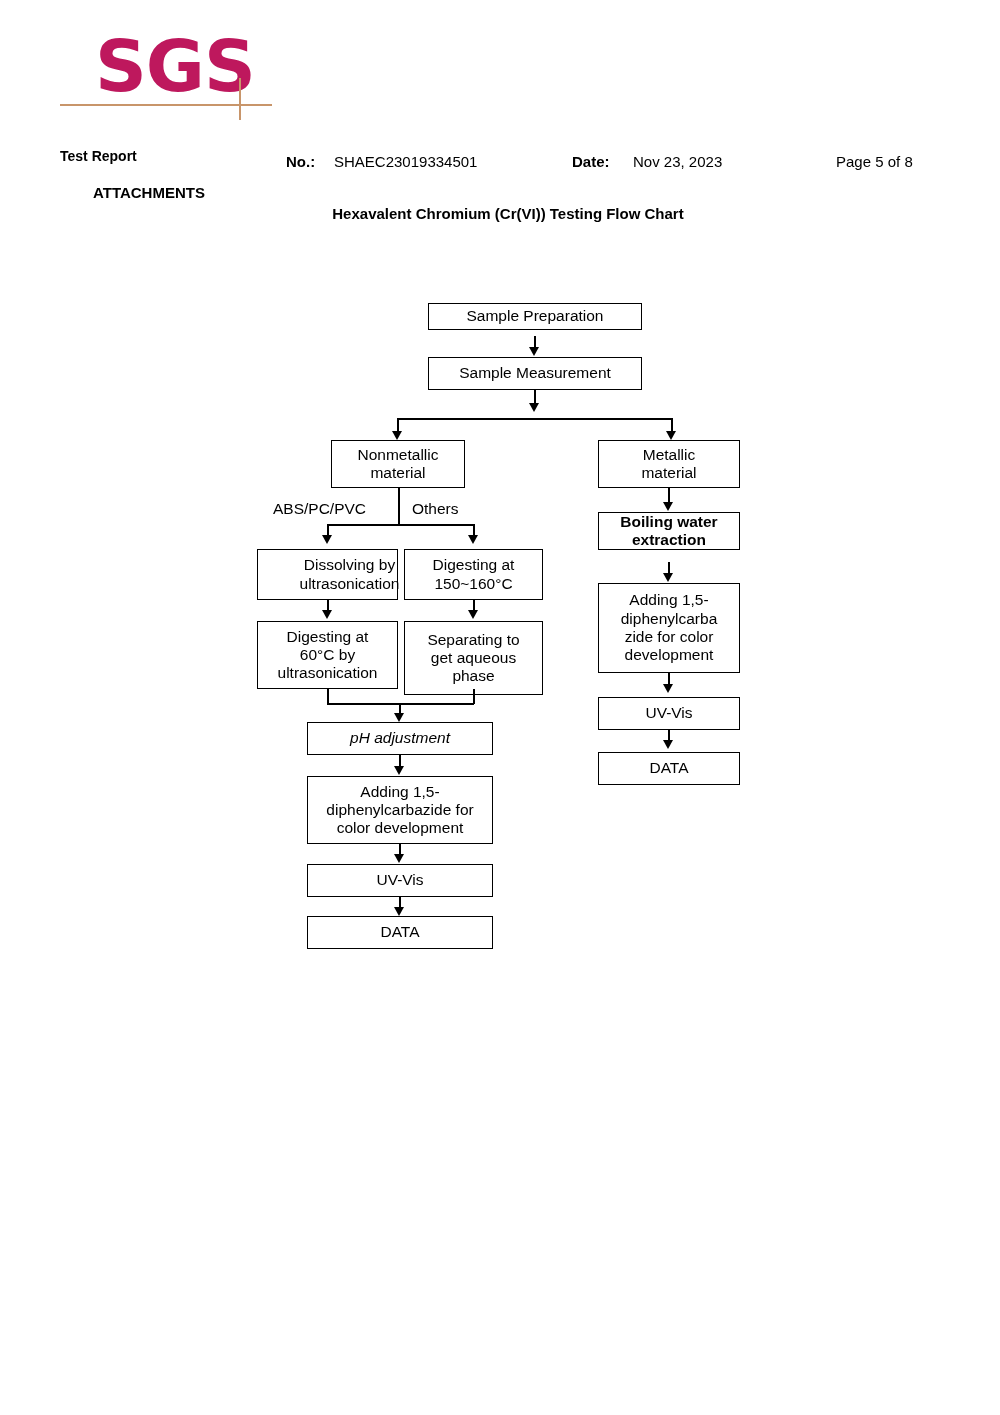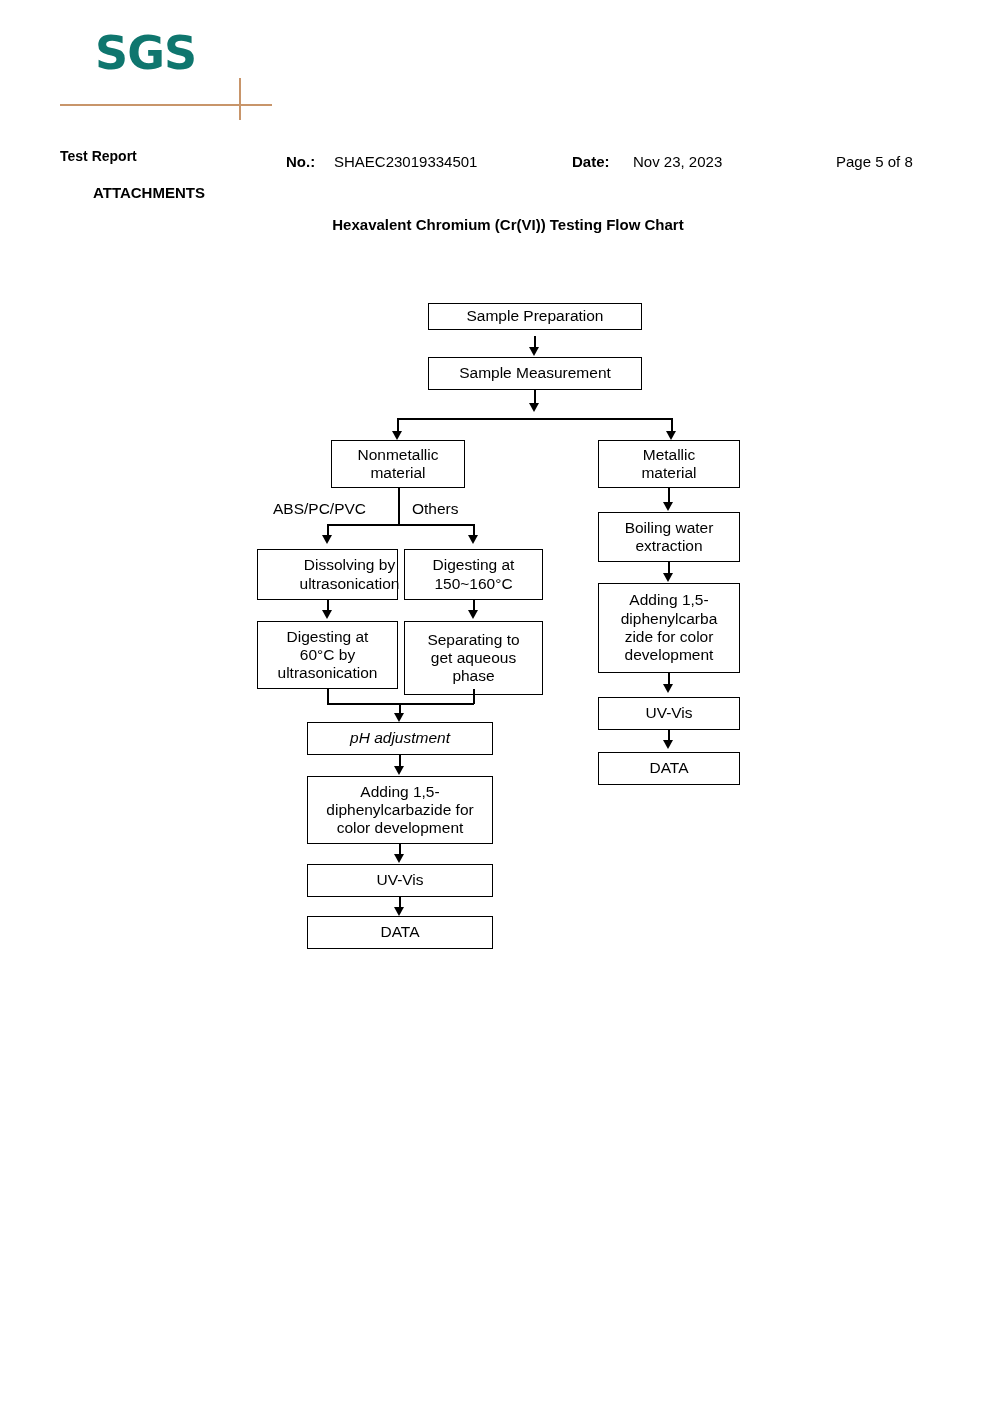--- a/index.html
+++ b/index.html
@@ -11,22 +11,22 @@
     color: #000;
     position: relative;
     overflow: hidden;
   }
 
   
   #logo-area { position: absolute; left: 0; top: 0; width: 1000px; height: 140px; }
   #sgs-logo-text {
     position: absolute; left: 95px; top: 30px;
     font-family: "DejaVu Sans", sans-serif;
-    font-weight: bold; font-size: 46px; letter-spacing: -1px;
-    color: #0f766e; line-height: 1;
+    font-weight: bold; font-size: 72px; letter-spacing: -1px;
+    color: #be185d; line-height: 1;
   }
   #logo-rule-h {
     position: absolute; left: 60px; top: 104px; width: 212px; height: 1.5px;
     background: #c8956a;
   }
   #logo-rule-v {
     position: absolute; left: 239px; top: 78px; width: 1.5px; height: 42px;
     background: #c8956a;
   }
 
@@ -39,21 +39,21 @@
   #attachments-label {
     position: absolute; left: 93px; top: 36px;
     font-size: 15px; font-weight: bold;
   }
   #no-label { position: absolute; left: 286px; top: 5px; font-size: 15px; font-weight: bold; }
   #no-value { position: absolute; left: 334px; top: 5px; font-size: 15px; }
   #date-label { position: absolute; left: 572px; top: 5px; font-size: 15px; font-weight: bold; }
   #date-value { position: absolute; left: 633px; top: 5px; font-size: 15px; }
   #page-indicator { position: absolute; left: 836px; top: 5px; font-size: 15px; }
   #flow-chart-title {
-    position: absolute; left: 0px; top: 68px; width: 1000px;
+    position: absolute; left: 0px; top: 57px; width: 1000px;
     text-align: center; font-size: 15px; font-weight: bold;
     padding-left: 16px;
   }
 
   
   #flowchart { position: absolute; left: 0; top: 0; width: 1000px; height: 1000px; }
 
   .fc-box {
     position: absolute;
     border: 1.5px solid #000;
@@ -175,21 +175,21 @@
   <div class="fc-box" style="left:307px; top:864px; width:186px; height:33px;">UV-Vis</div>
 
   <div class="ln-v" style="left:399px; top:897px; height:11px;"></div>
   <div class="arrow-d" style="left:394px; top:907px;"></div>
 
   <div class="fc-box" style="left:307px; top:916px; width:186px; height:33px;">DATA</div>
 
   <div class="ln-v" style="left:668px; top:488px; height:15px;"></div>
   <div class="arrow-d" style="left:663px; top:502px;"></div>
 
-  <div class="fc-box" style="left:598px; top:512px; width:142px; height:50px; white-space:pre-line;">Boiling water
+  <div class="fc-box" style="left:598px; top:512px; width:142px; height:38px; white-space:pre-line;font-weight:bold;">Boiling water
 extraction</div>
 
   <div class="ln-v" style="left:668px; top:562px; height:12px;"></div>
   <div class="arrow-d" style="left:663px; top:573px;"></div>
 
   <div class="fc-box" style="left:598px; top:583px; width:142px; height:90px; white-space:pre-line;">Adding 1,5-
 diphenylcarba
 zide for color
 development</div>
 

